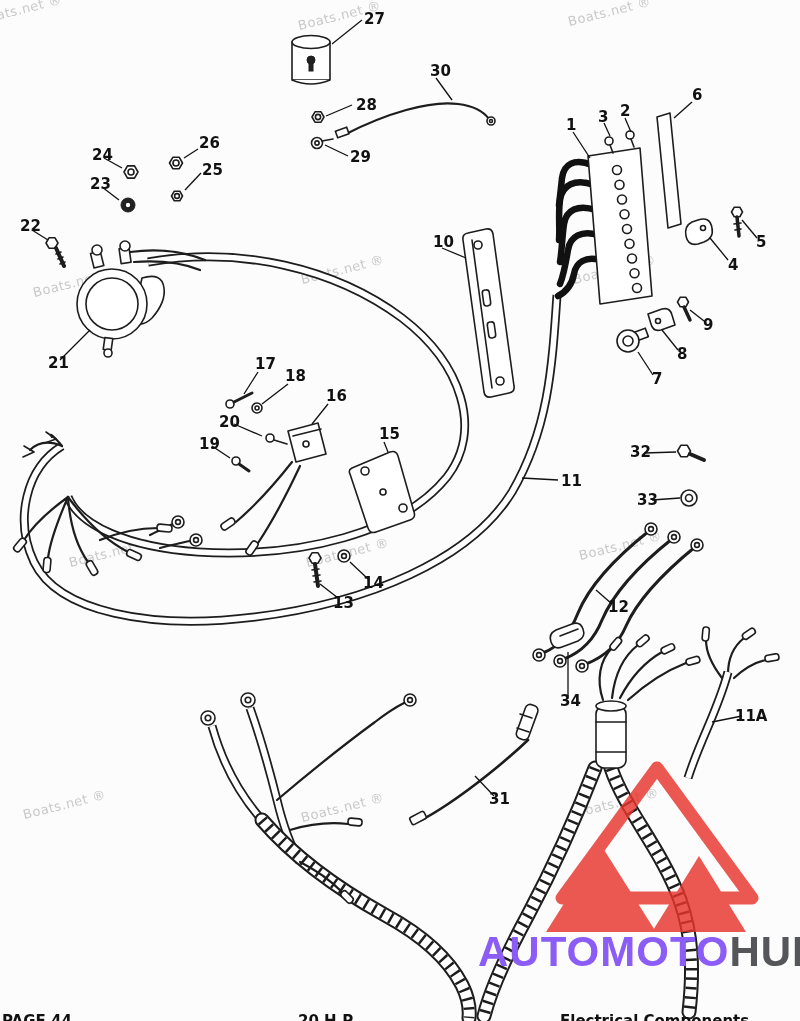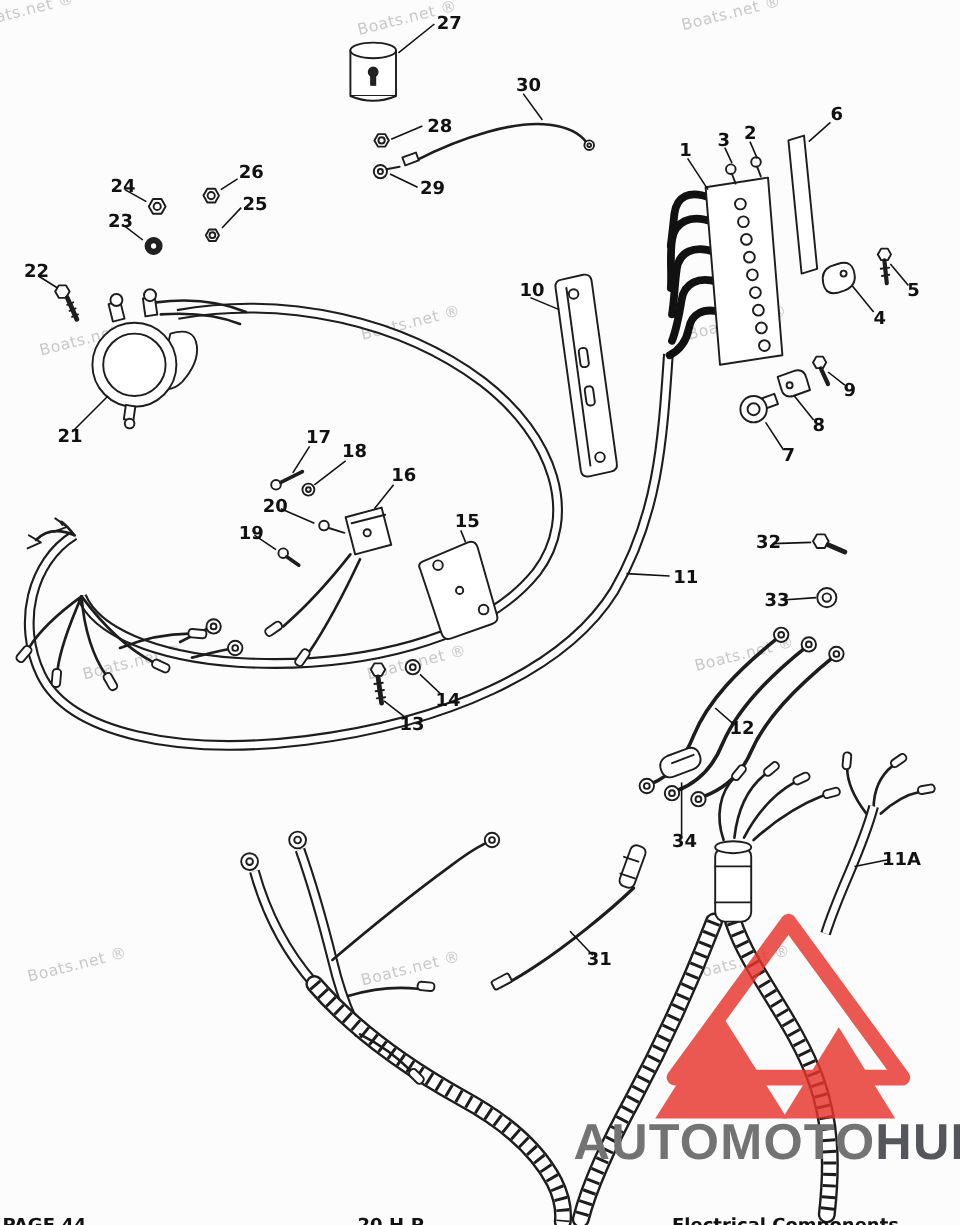--- a/index.html
+++ b/index.html
@@ -402,20 +402,20 @@
       <text class="callout" x="630" y="457">32</text>
       <text class="callout" x="637" y="505">33</text>
       <text class="callout" x="608" y="612">12</text>
       <text class="callout" x="560" y="706">34</text>
       <text class="callout" x="489" y="804">31</text>
       <text class="callout" x="735" y="721">11A</text>
     </g>
   </svg>
 
   <div class="logo-text">
-    <span style="color:#737373">AUTOMOTO</span><span style="color:#55565a">HUB</span>
+    <span style="color:#8b5cf6">AUTOMOTO</span><span style="color:#55565a">HUB</span>
   </div>
 
   <span class="footer-text" style="left:2px">PAGE 44</span>
   <span class="footer-text" style="left:298px">20 H.P.</span>
   <span class="footer-text" style="left:560px">Electrical Components</span>
 
 </div>
 
 </body></html>

